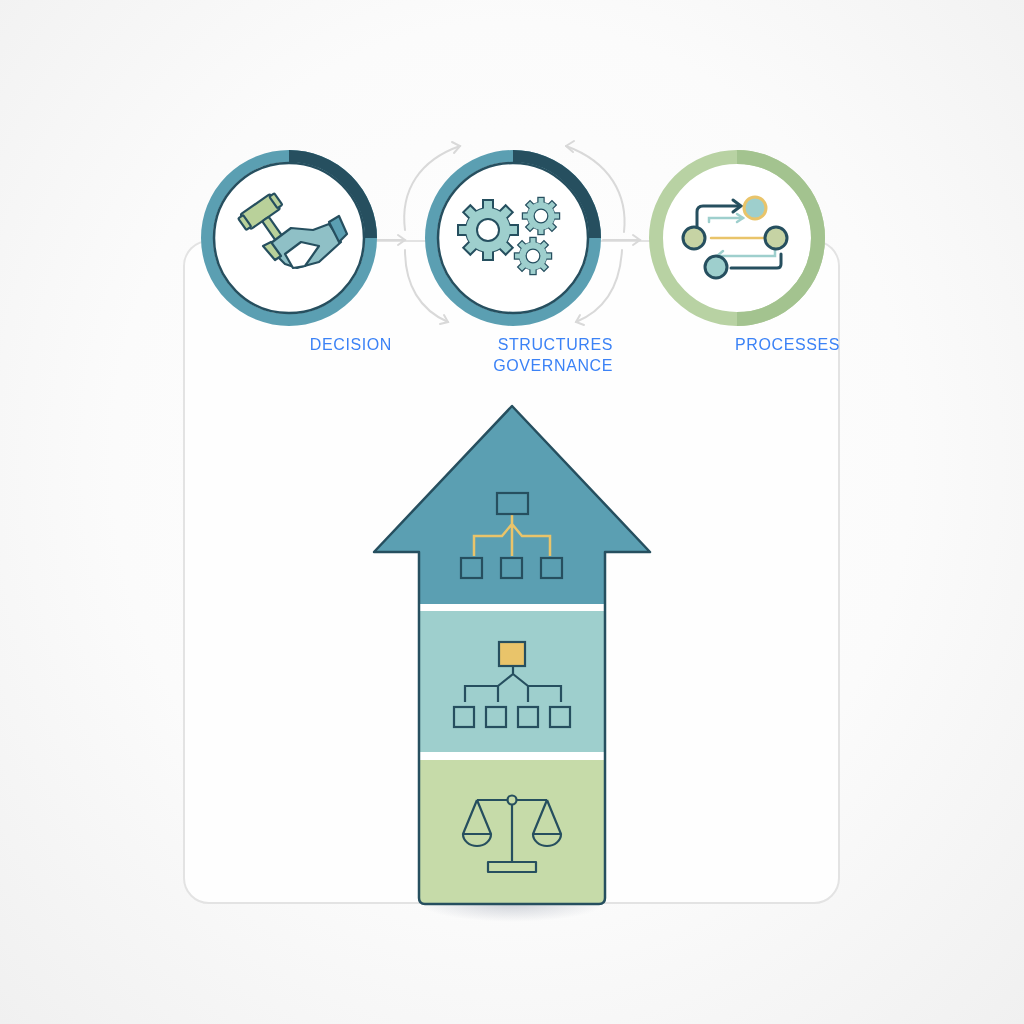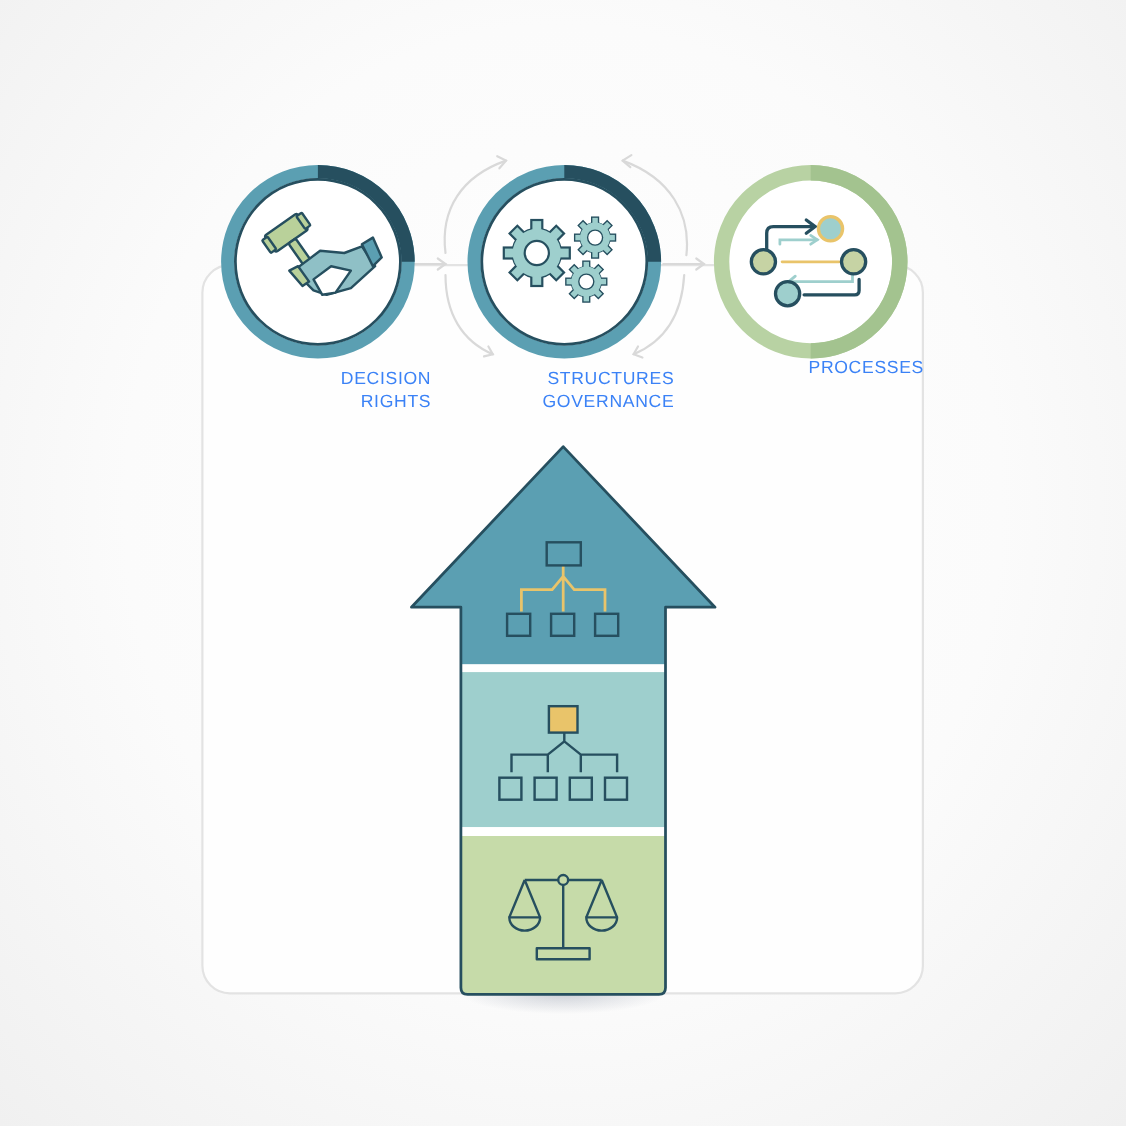--- a/index.html
+++ b/index.html
@@ -63,21 +63,20 @@
       </g>
       <path d="M66 96 L 90 78 L 112 80 L 128 74 L 140 92 L 118 112 L 96 118 L 84 114 Z" fill="#8fc0c6"></path>
       <path d="M84 104 L 100 92 L 118 96 L 104 116 L 92 118 Z" fill="#fff"></path>
       <path d="M62 96 L 74 110 L 80 106 L 70 92 Z" fill="#b9d19a"></path>
       <path d="M128 72 L 138 66 L 146 84 L 138 92 Z" fill="#5b9fb2"></path>
     </g>
   </svg>
 </div>
 <div class="label" style="left:192px; top:334px;">
   <div>DECISION</div>
-  <div>RIGHTS</div>
 </div>
 
 <div class="node" style="left:425px; top:150px;">
   <svg viewBox="0 0 176 176">
     <circle cx="88" cy="88" r="82" fill="#fff" stroke="#5b9fb2" stroke-width="12"></circle>
     <path d="M88 6 A82 82 0 0 1 170 88" fill="none" stroke="#264f5f" stroke-width="12"></path>
     <circle cx="88" cy="88" r="75" fill="#fff" stroke="#264f5f" stroke-width="2.5"></circle>
     <g fill="#9ecfcd" stroke="#264f5f" stroke-width="2">
       <g transform="translate(63 80)">
         <circle r="22"></circle>
@@ -141,21 +140,21 @@
       <path d="M126 98 L 126 106 L 68 106" stroke="#9ecfcd" stroke-width="2.5"></path>
       <path d="M74 101 L 68 106 L 74 111" stroke="#9ecfcd" stroke-width="2.5"></path>
       <path d="M132 104 L 132 114 Q 132 118 128 118 L 82 118" stroke="#264f5f" stroke-width="3"></path>
       <circle cx="106" cy="58" r="11" fill="#9ecfcd" stroke="#e9c46a" stroke-width="3"></circle>
       <circle cx="45" cy="88" r="11" fill="#c6d3a4" stroke="#264f5f" stroke-width="3"></circle>
       <circle cx="127" cy="88" r="11" fill="#c6d3a4" stroke="#264f5f" stroke-width="3"></circle>
       <circle cx="67" cy="117" r="11" fill="#9ecfcd" stroke="#264f5f" stroke-width="3"></circle>
     </g>
   </svg>
 </div>
-<div class="label" style="left:640px; top:324px;">
+<div class="label" style="left:640px; top:334px;">
   <div>PROCESSES</div>
 </div>
 
 <div class="shadow"></div>
 <svg class="arrow-wrap" viewBox="0 0 1024 1024">
   <defs>
     <clipPath id="arrowClip">
       <path d="M512 406 L 650 552 L 605 552 L 605 898 Q 605 904 599 904 L 425 904 Q 419 904 419 898 L 419 552 L 374 552 Z"></path>
     </clipPath>
   </defs>

